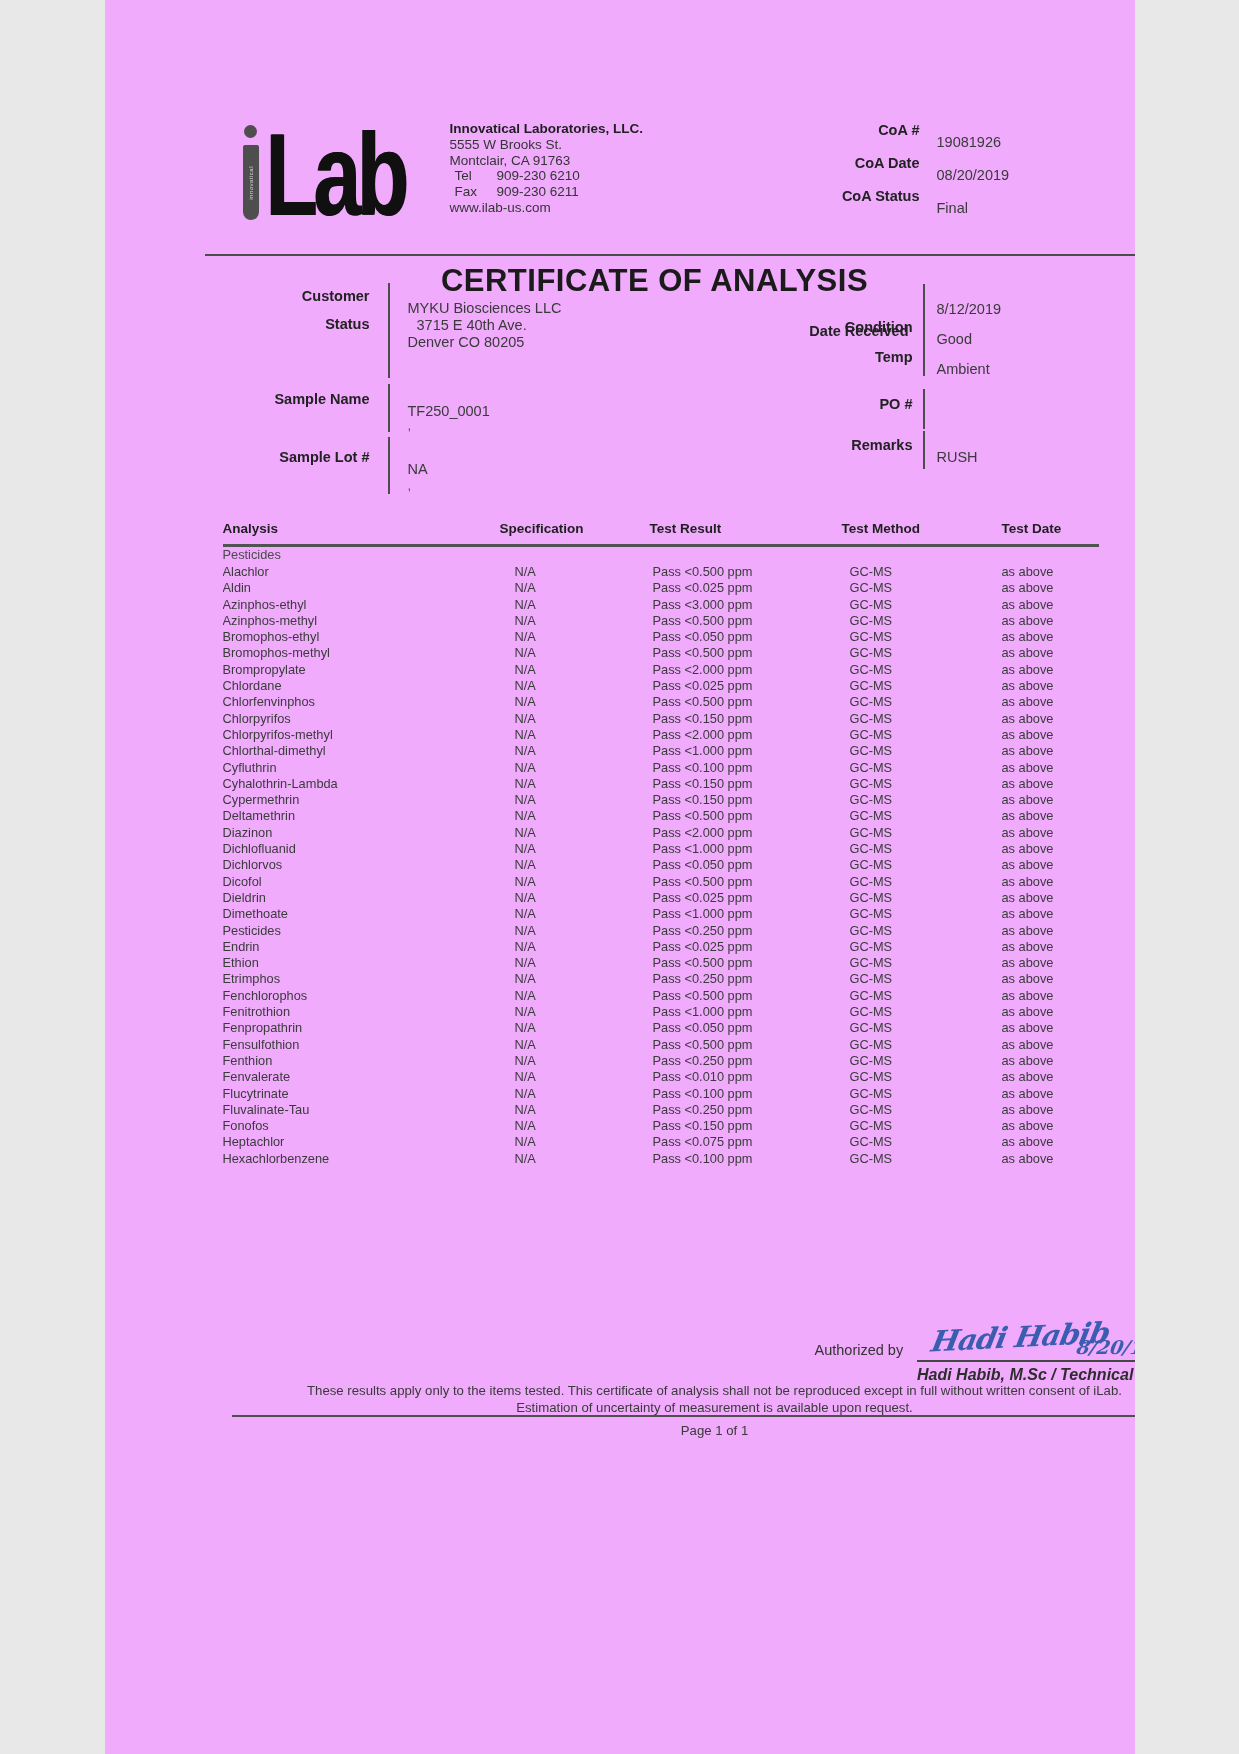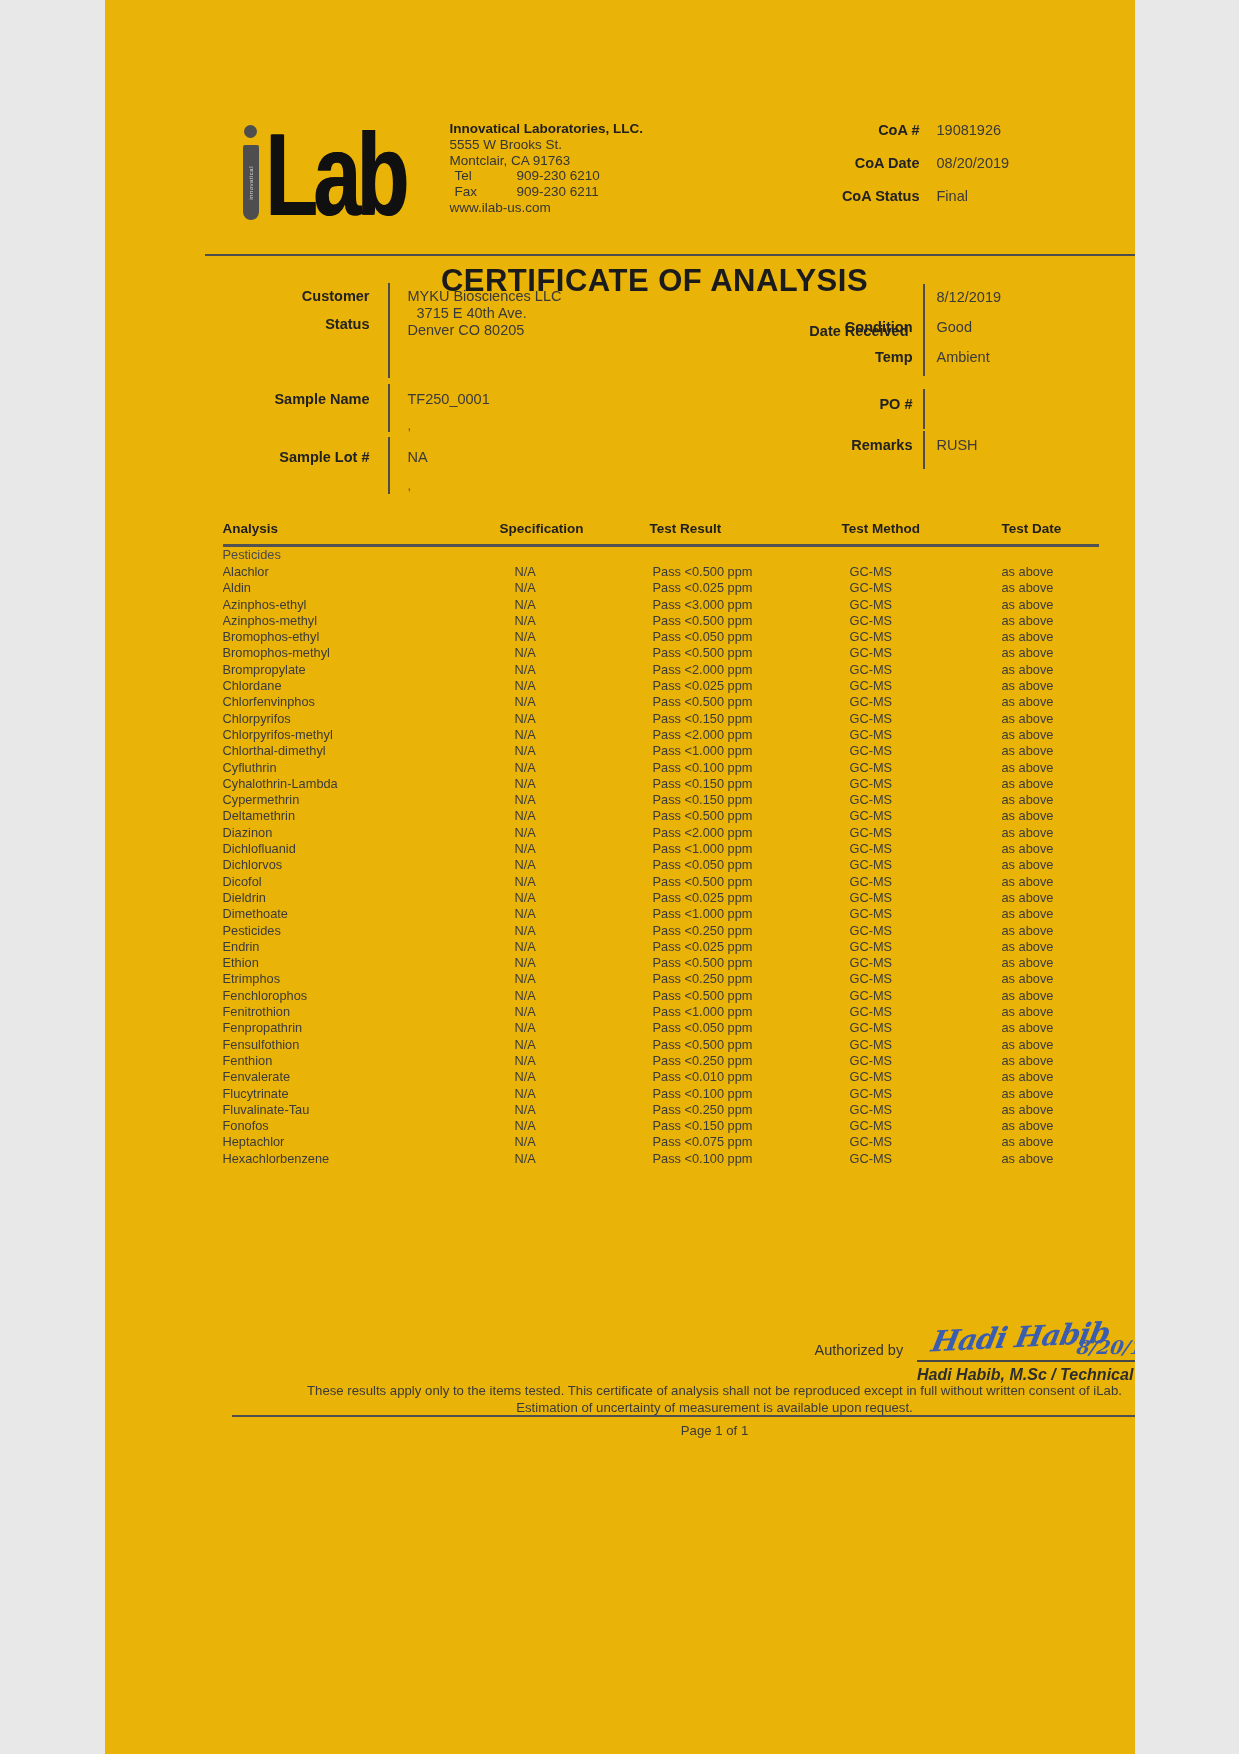--- a/index.html
+++ b/index.html
@@ -1,39 +1,39 @@
 <!DOCTYPE html>
 <html><head>
 <meta charset="utf-8">
 <style>
   html,body{margin:0;padding:0;background:#e8e8e8;}
   .page{
-    position:relative;width:1030px;height:1754px;background:#eab308;
+    position:relative;width:1030px;height:1754px;background:#f0abfc;
     font-family:"Liberation Sans",sans-serif;color:#3a3a3a;overflow:hidden;
     margin:0 auto;
   }
   .abs{position:absolute;}
   .b{font-weight:bold;color:#1f1f1f;}
   
   .logo{left:136px;top:118px;height:102px;display:flex;align-items:flex-end;}
   .tube{position:relative;width:19px;height:102px;margin-right:5px;}
   .tube-dot{position:absolute;left:3px;top:7px;width:13px;height:13px;border-radius:50%;background:#4e4e4e;}
   .tube-body{position:absolute;left:2px;top:27px;width:16px;height:75px;background:#4e4e4e;
     border-radius:2px 2px 8px 8px;overflow:hidden;display:flex;align-items:center;justify-content:center;}
   .tube-text{writing-mode:vertical-rl;transform:rotate(180deg);font-size:6px;letter-spacing:.5px;color:#ddd;
     font-family:"Liberation Sans",sans-serif;}
   .logo-lab{font-size:116px;line-height:.78;font-weight:bold;color:#101010;letter-spacing:-6px;
     transform:scaleX(.74);transform-origin:left bottom;text-shadow:1.5px 0 0 #101010;}
   
   .lab-info{left:345px;top:121px;font-size:13.5px;line-height:15.8px;color:#353535;}
-  .lab-info .row{display:flex;gap:20px;}
+  .lab-info .row{display:flex;}
   .lab-info .lbl{width:42px;padding-left:5px;}
   
   .pair-label{font-weight:bold;color:#222;font-size:14.5px;text-align:right;width:160px;}
-  .pair-value{font-size:14.5px;color:#3a3a3a;}
+  .pair-value{font-size:14.5px;color:#3a3a3a;margin-top:12px;}
   .vline{width:2px;background:#4c4c4c;}
   
   .rule{background:#4c4c4c;}
   
   .title{left:100px;top:263px;width:900px;text-align:center;font-size:31px;font-weight:bold;
     color:#1b1b1b;letter-spacing:.5px;}
   
   .analysis-table{left:118px;top:516px;}
   table{border-collapse:collapse;table-layout:fixed;width:876px;}
   col.c1{width:277px}col.c2{width:150px}col.c3{width:192px}col.c4{width:157px}col.c5{width:100px}

